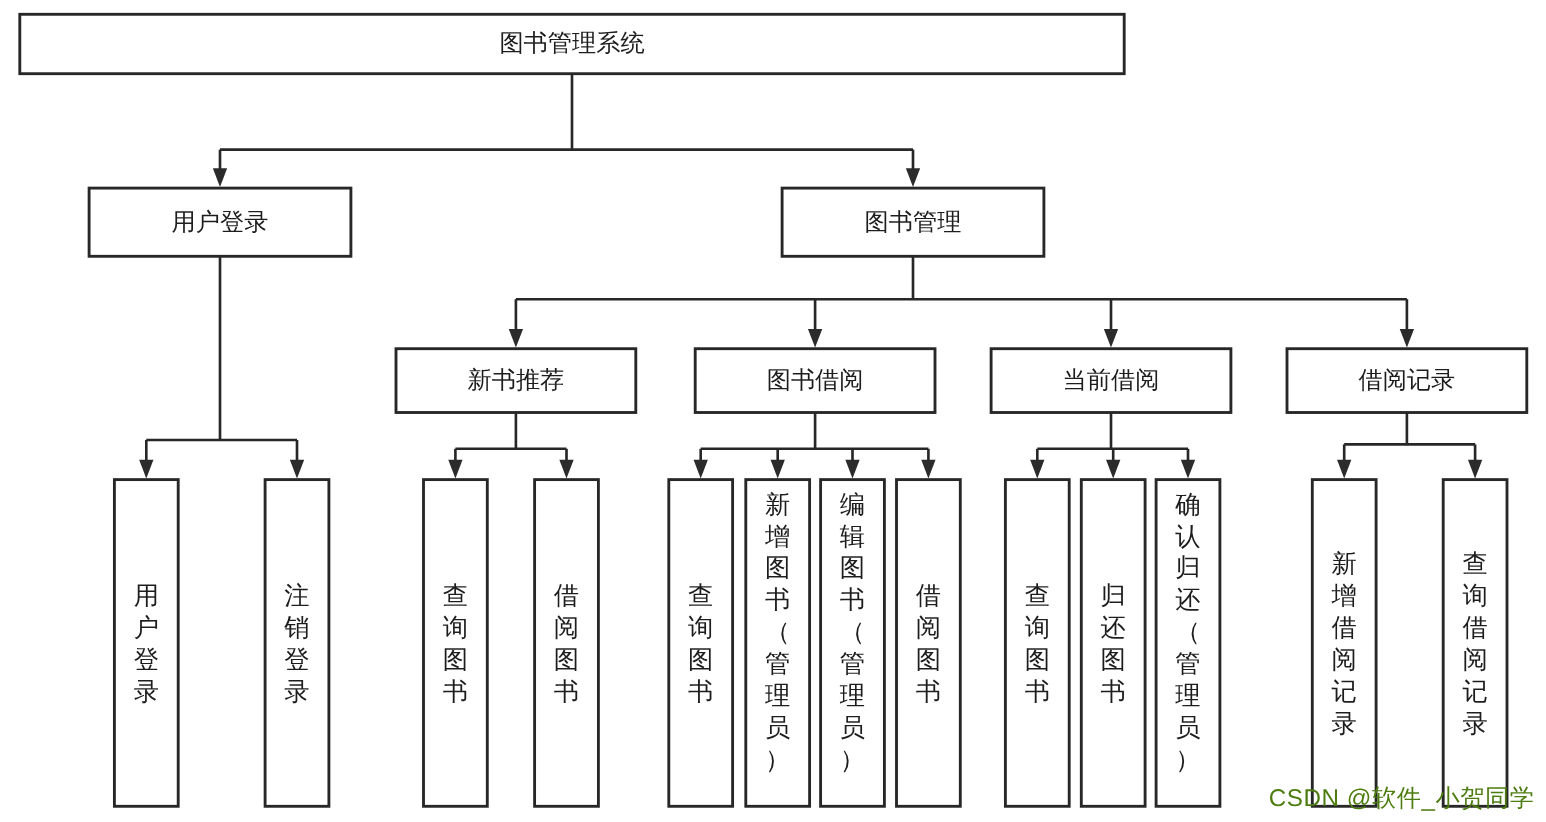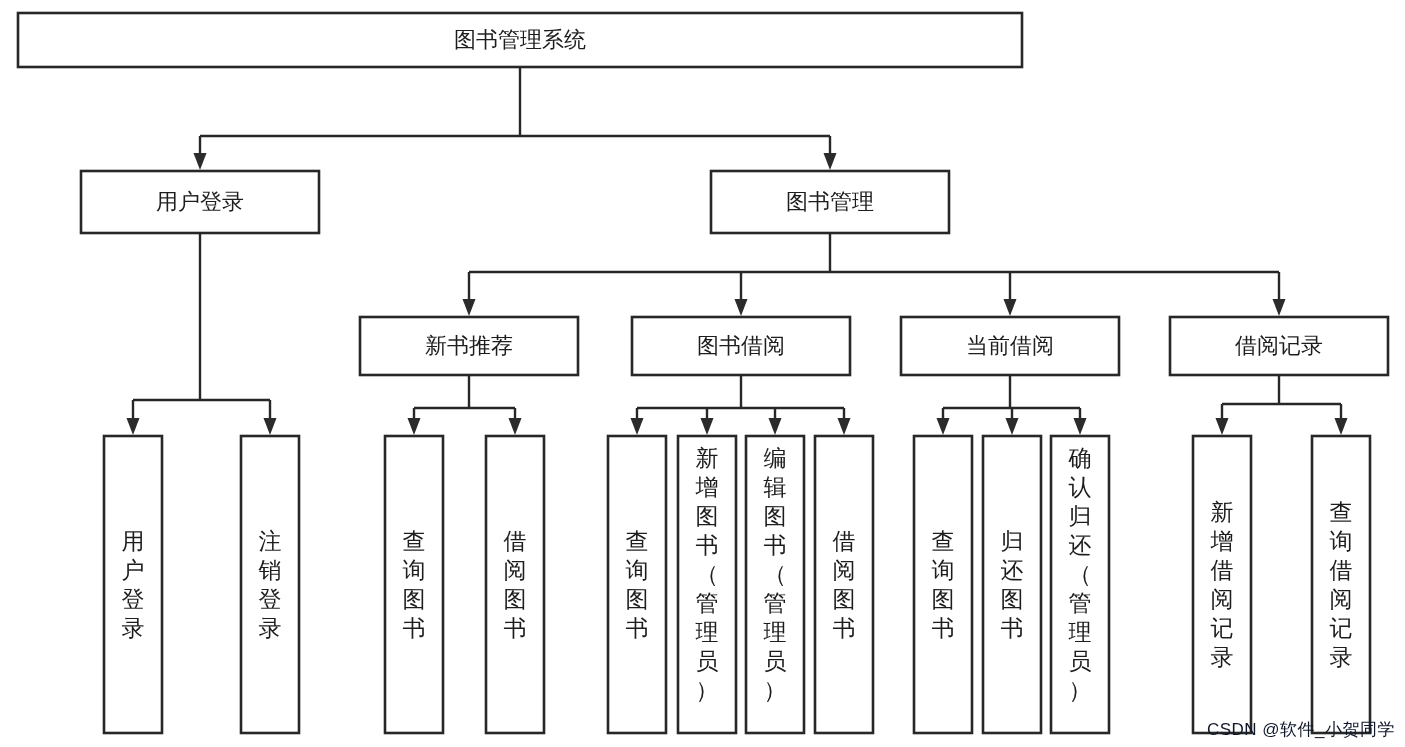--- a/index.html
+++ b/index.html
@@ -55,22 +55,22 @@
     font-family: "Liberation Sans", "DejaVu Sans", sans-serif;
     font-size: 23px;
     fill: #1d1d1d;
     text-anchor: middle;
   }
   .watermark {
     position: absolute;
     right: 10px;
     bottom: 6px;
     font-family: "Liberation Sans", "DejaVu Sans", sans-serif;
-    font-size: 17px;
-    color: #0f172a;
+    font-size: 22px;
+    color: #4d7c0f;
     letter-spacing: 0.5px;
     white-space: nowrap;
     user-select: none;
   }
 </style>
 </head>
 <body>
 
 <div id="diagram-root">
   <svg class="diagram-canvas" viewBox="0 0 1405 747" xmlns="http://www.w3.org/2000/svg">

